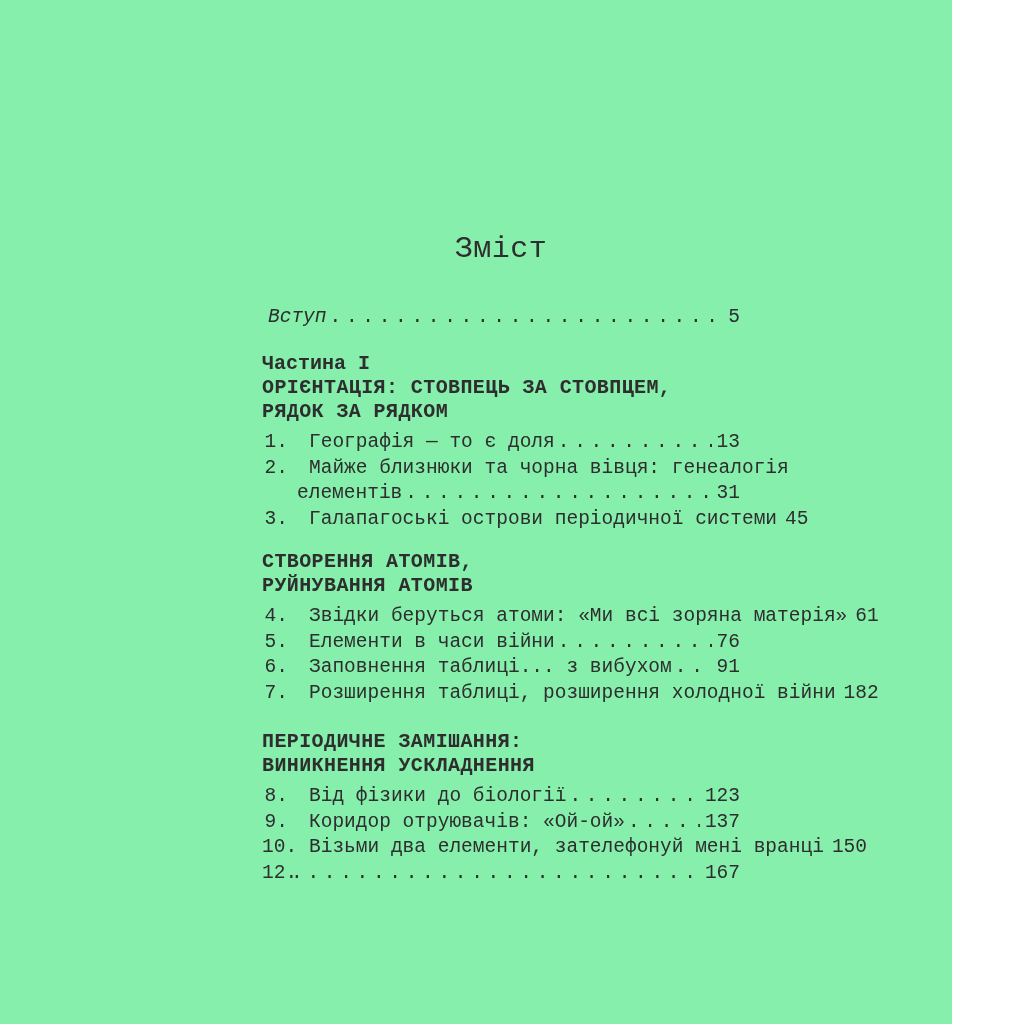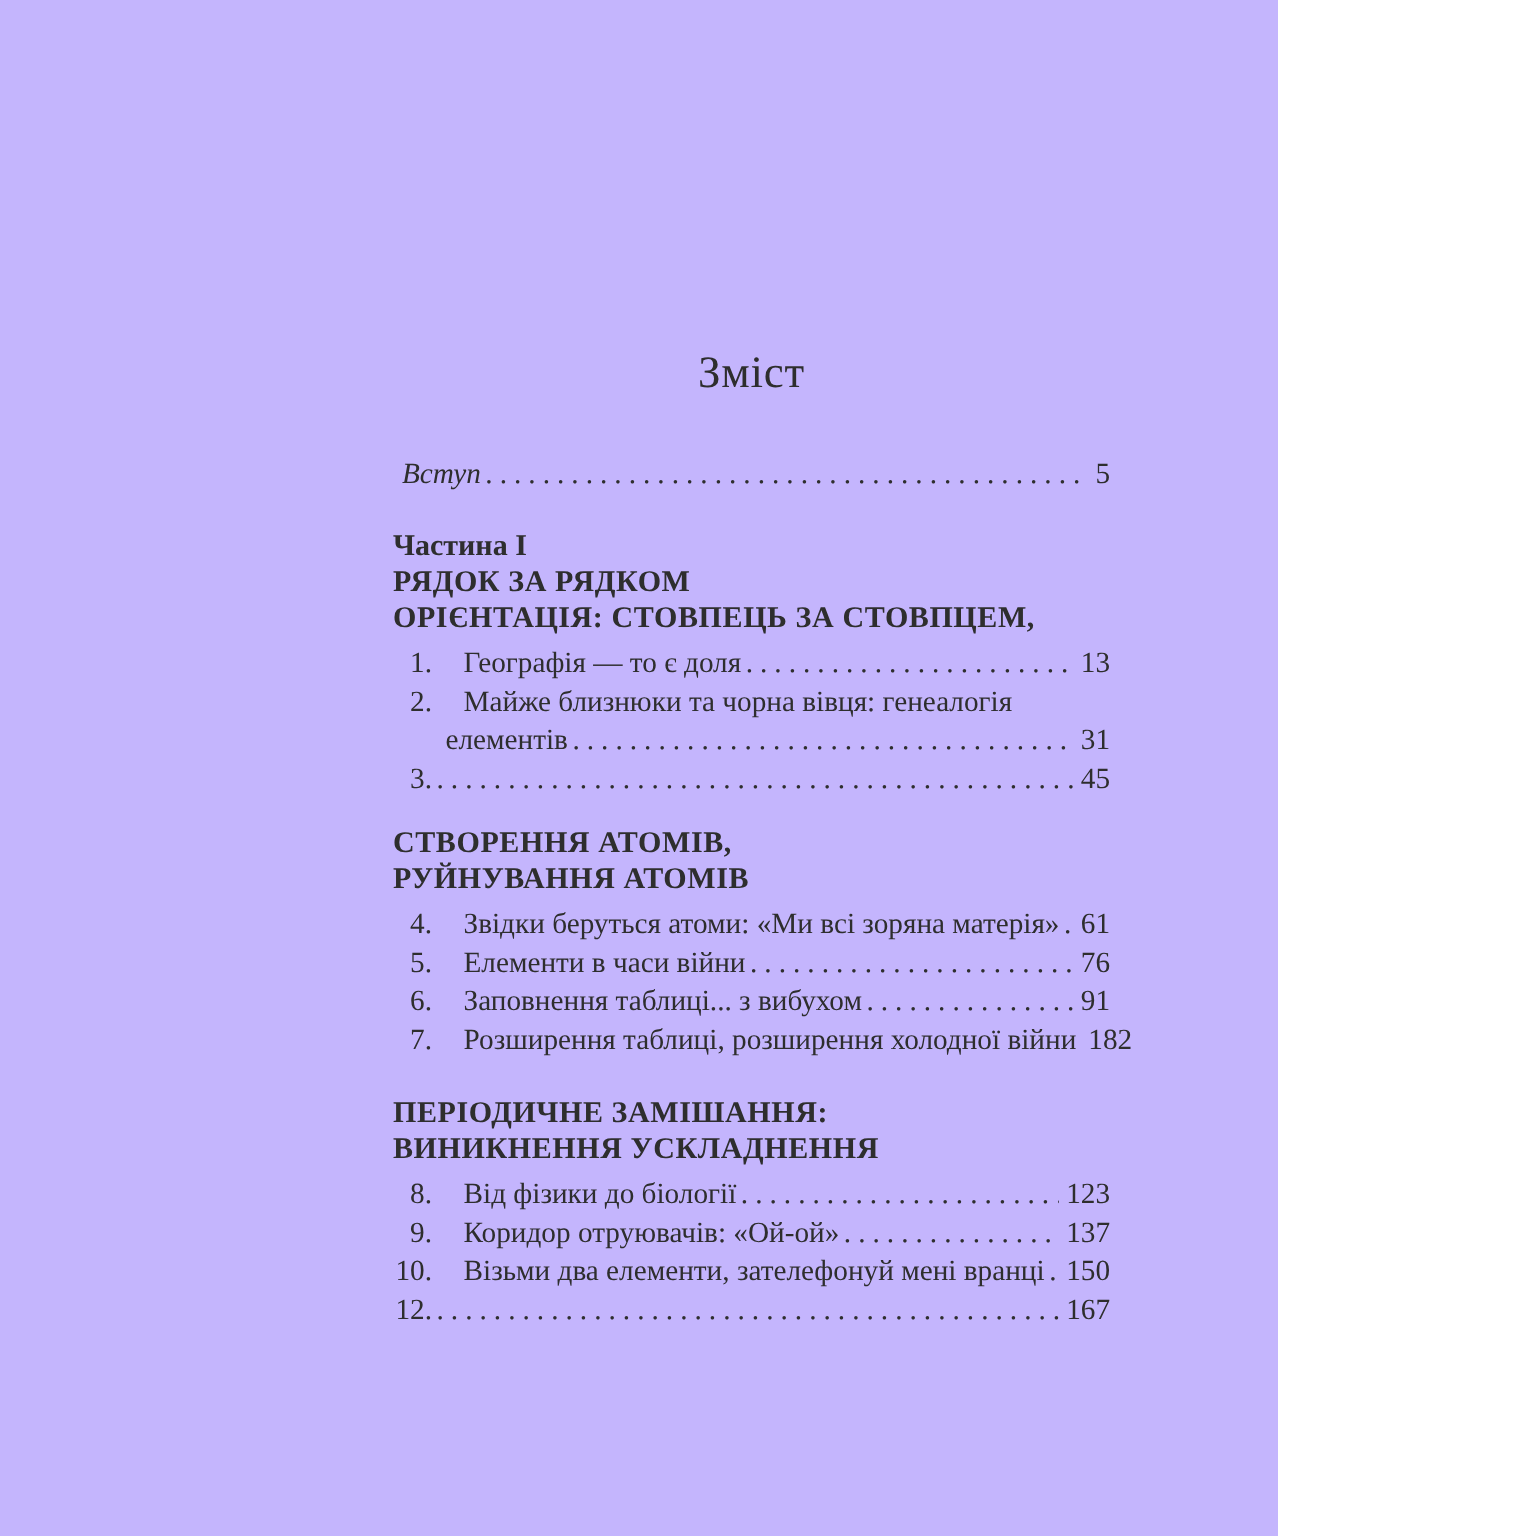--- a/index.html
+++ b/index.html
@@ -1,23 +1,23 @@
 <!DOCTYPE html>
 <html><head>
 <meta charset="utf-8">
 <style>
   html, body {
     margin: 0; padding: 0;
     background: #ffffff;
   }
   .page {
     position: relative;
-    width: 852px; height: 1024px;
-    background: #c4b5fd;
-    font-family: Liberation Serif, serif;
+    width: 952px; height: 1024px;
+    background: #86efac;
+    font-family: Liberation Mono, monospace;
     color: #2e2e2e;
     overflow: hidden;
   }
   .content {
     position: absolute;
     left: 262px; top: 232px;
     width: 478px;
   }
   .doc-title {
     text-align: center;
@@ -88,40 +88,41 @@
     <div class="doc-title">Зміст</div>
 
     <div class="intro-row">
       <span class="intro-label">Вступ</span>
       <span class="dots"></span>
       <span class="pg">5</span>
     </div>
 
     <div class="section section-1">
       <div class="part-label">Частина I</div>
+      <div class="part-heading-line">ОРІЄНТАЦІЯ: СТОВПЕЦЬ ЗА СТОВПЦЕМ,</div>
       <div class="part-heading-line">РЯДОК ЗА РЯДКОМ</div>
-      <div class="part-heading-line">ОРІЄНТАЦІЯ: СТОВПЕЦЬ ЗА СТОВПЦЕМ,</div>
       <div class="items">
         <div class="row">
           <span class="num">1.</span>
           <span class="txt">Географія — то є доля</span>
           <span class="dots"></span>
           <span class="pg">13</span>
         </div>
         <div class="row">
           <span class="num">2.</span>
           <span class="txt">Майже близнюки та чорна вівця: генеалогія</span>
         </div>
         <div class="row cont">
           <span class="txt">елементів</span>
           <span class="dots"></span>
           <span class="pg">31</span>
         </div>
         <div class="row">
           <span class="num">3.</span>
+          <span class="txt">Галапагоські острови періодичної системи</span>
           <span class="dots"></span>
           <span class="pg">45</span>
         </div>
       </div>
     </div>
 
     <div class="section section-2">
       <div class="part-heading-line">СТВОРЕННЯ АТОМІВ,</div>
       <div class="part-heading-line">РУЙНУВАННЯ АТОМІВ</div>
       <div class="items">

